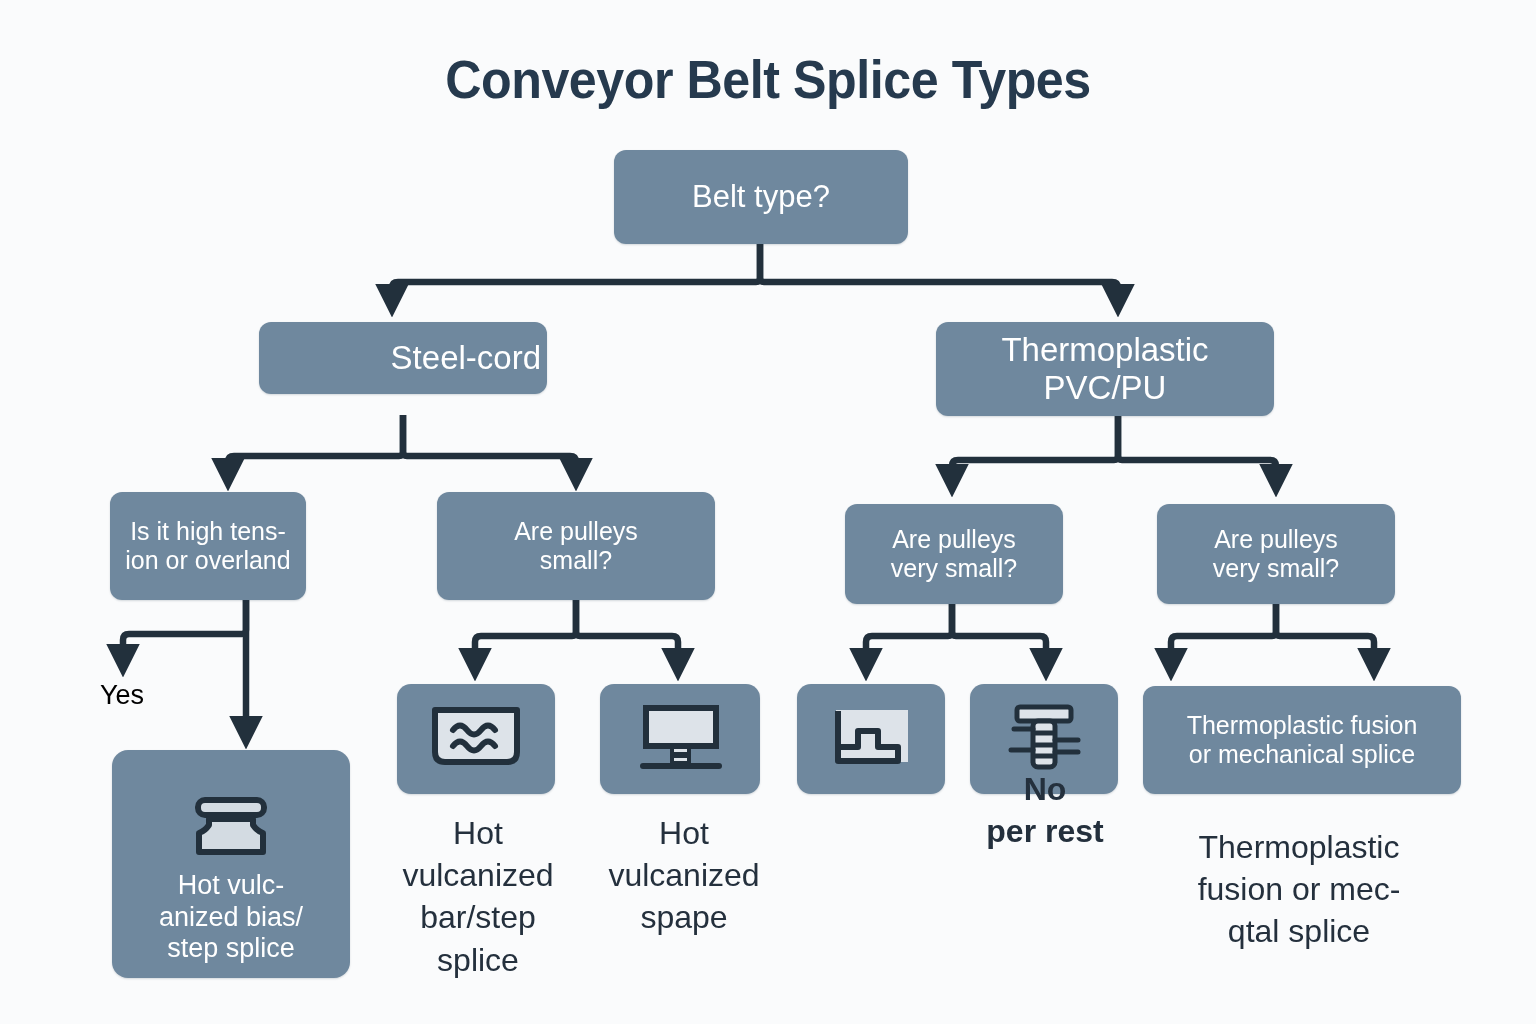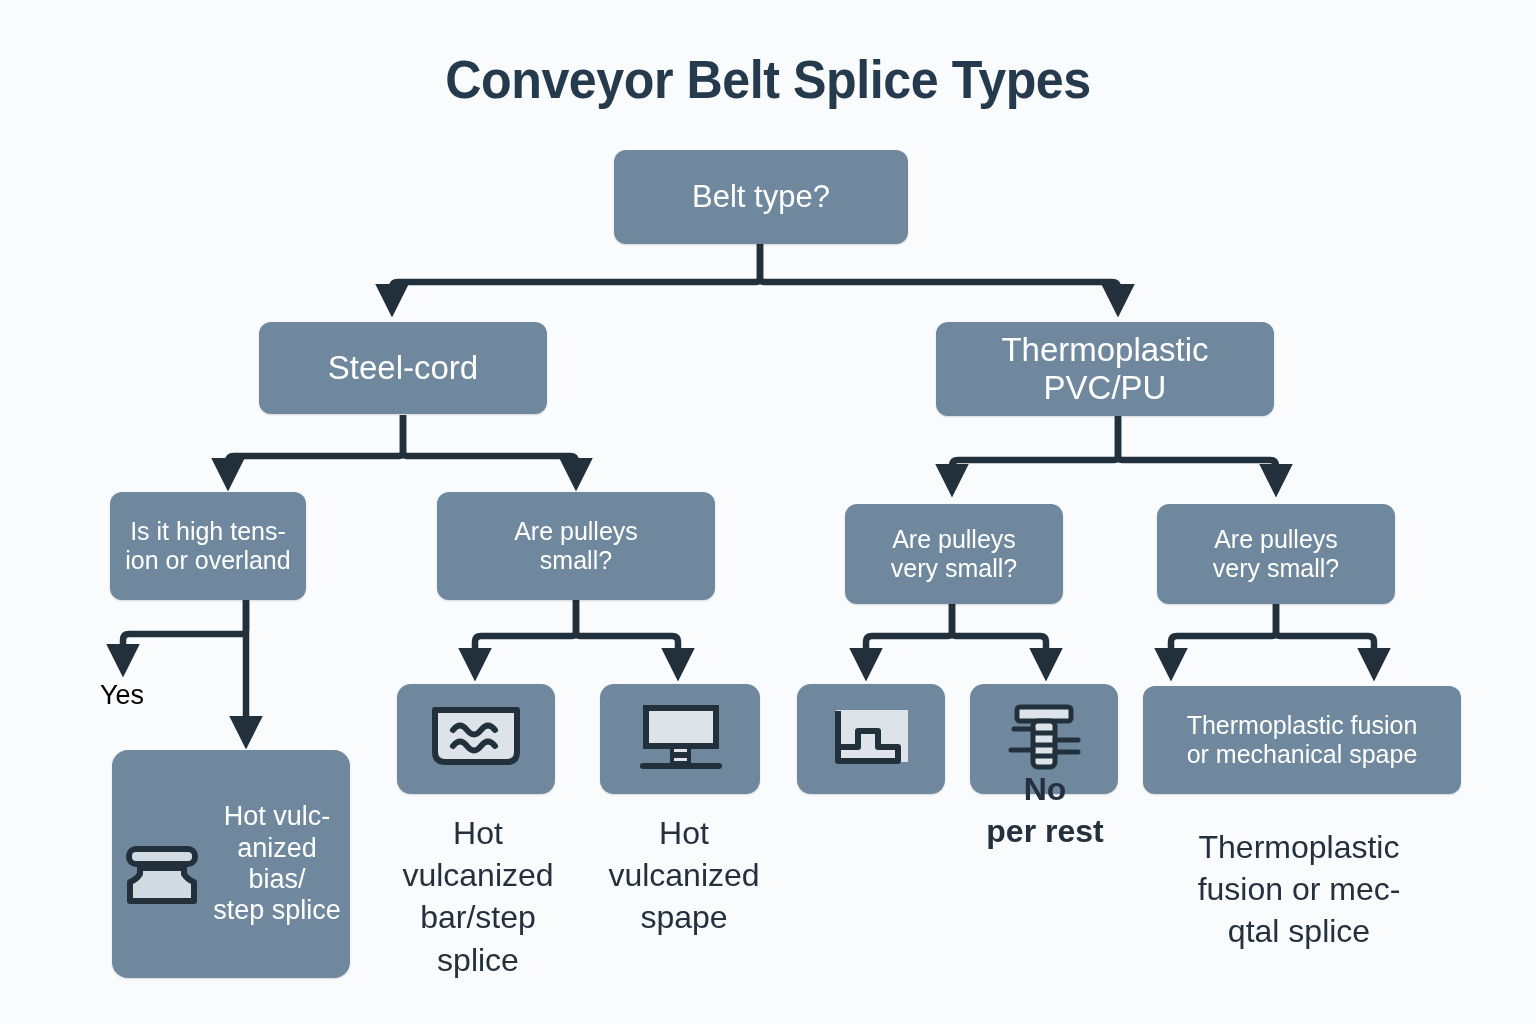--- a/index.html
+++ b/index.html
@@ -58,21 +58,21 @@
     overflow: visible;
   }
   .node span {
     display: block;
     white-space: pre-line;
   }
   .node.root      { font-size: 31px; }
   .node.level2    { font-size: 33px; }
   .node.level3    { font-size: 25px; }
   .node.leaf-text { font-size: 25px; }
-  .node.leafbig   { font-size: 27px; gap: 4px; }
+  .node.leafbig   { font-size: 27px; flex-direction: column; gap: 4px; }
 
   .icon-tile {
     position: absolute;
     box-sizing: border-box;
     background: #6f889e;
     border-radius: 14px;
     display: flex;
     align-items: center;
     justify-content: center;
     box-shadow: 0 1px 2px rgba(40,60,80,0.18);
@@ -131,21 +131,21 @@
       <path d="M 1276 604 L 1276 632 Q 1276 636 1280 636 L 1368 636 Q 1374 636 1374 642 L 1374 672"></path>
     </g>
   </svg>
 
   <div class="title">Conveyor Belt Splice Types</div>
 
   <div class="node root" style="left:614px; top:150px; width:294px; height:94px;">
     <span>Belt type?</span>
   </div>
 
-  <div class="node level2" style="left:259px; top:322px; width:288px; height:92px;">
+  <div class="node level2" style="left:259px; top:322px; width:288px; height:72px;justify-content:flex-end;">
     <span>Steel-cord</span>
   </div>
 
   <div class="node level2" style="left:936px; top:322px; width:338px; height:94px;">
     <span>Thermoplastic
 PVC/PU</span>
   </div>
 
   <div class="node level3" style="left:110px; top:492px; width:196px; height:108px;">
     <span>Is it high tens-
@@ -222,21 +222,21 @@
         <line x1="14" y1="27" x2="33" y2="27" stroke="#22303c" stroke-width="5" stroke-linecap="round"></line>
         <line x1="55" y1="38" x2="78" y2="38" stroke="#22303c" stroke-width="5" stroke-linecap="round"></line>
         <line x1="11" y1="48" x2="33" y2="48" stroke="#22303c" stroke-width="5" stroke-linecap="round"></line>
         <line x1="55" y1="50" x2="78" y2="50" stroke="#22303c" stroke-width="5" stroke-linecap="round"></line>
       </svg>
     </span>
   </div>
 
   <div class="node leaf-text" style="left:1143px; top:686px; width:318px; height:108px;">
     <span>Thermoplastic fusion
-or mechanical spape</span>
+or mechanical splice</span>
   </div>
 
   <div class="caption" style="left:380px; top:812px; width:196px;">Hot
 vulcanized
 bar/step
 splice</div>
 
   <div class="caption" style="left:586px; top:812px; width:196px;">Hot
 vulcanized
 spape</div>

